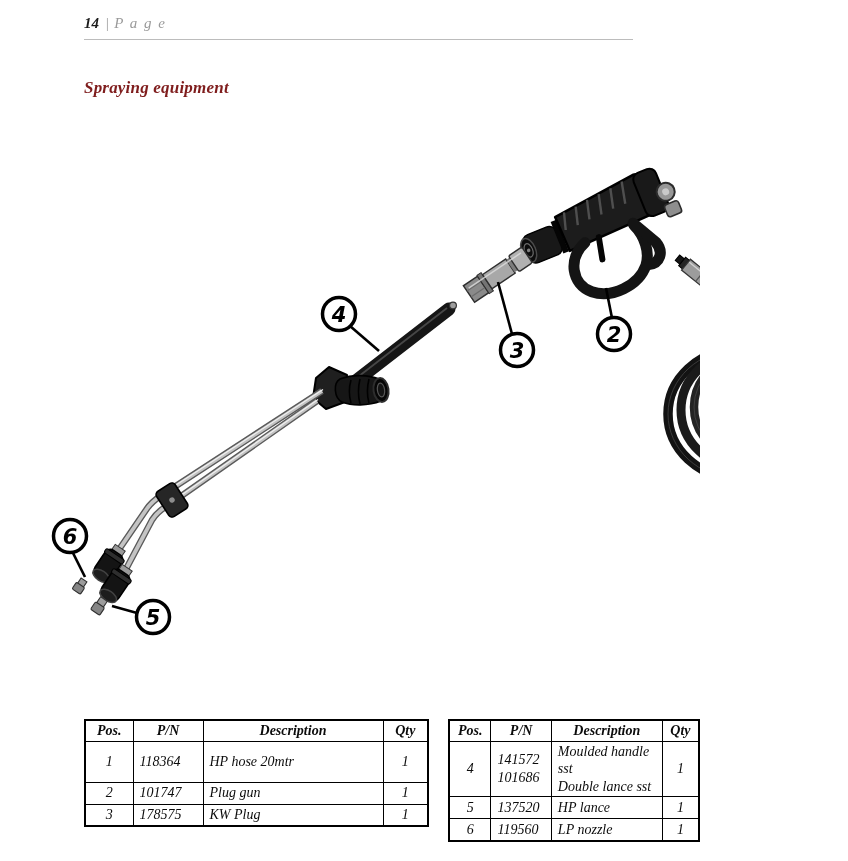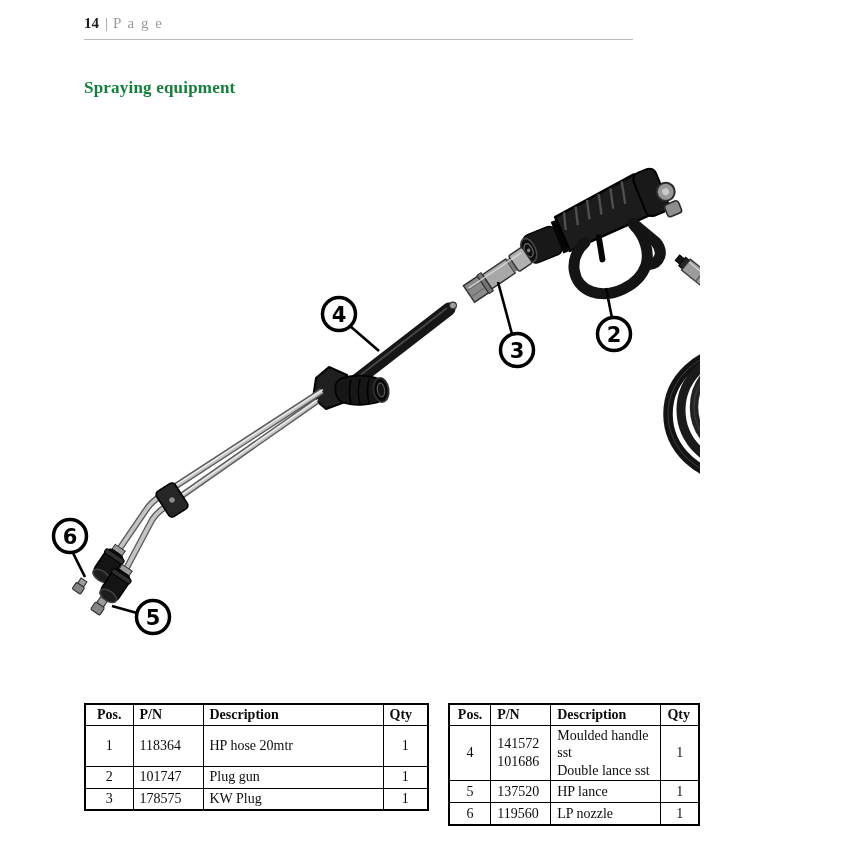--- a/index.html
+++ b/index.html
@@ -1,45 +1,45 @@
 <!DOCTYPE html>
 <html><head>
 <meta charset="utf-8">
 <style>
   html,body{margin:0;padding:0;background:#ffffff;}
   .page{position:relative;width:700px;height:861px;background:#ffffff;overflow:hidden;
-        font-family:"Liberation Serif",serif;color:#1a1a1a;}
+        font-family:"Liberation Serif",serif;color:#1a1a1a;font-style:italic;}
 
   
   .page-header{position:absolute;left:84px;right:67px;top:14px;
                border-bottom:1.5px solid #bcbcbc;padding-bottom:7px;
                font-size:15px;line-height:1.2;}
   .page-header .num{font-weight:bold;color:#1c1c1c;}
   .page-header .mut{color:#9a9a9a;}
   .page-header .sep{margin:0 5px 0 6px;}
   .page-header .plabel{letter-spacing:1.5px;}
 
   
   .doc-title{position:absolute;left:84px;top:78px;margin:0;
-             font-size:17px;font-weight:bold;color:#15803d;letter-spacing:0.2px;}
+             font-size:17px;font-weight:bold;color:#7f1d1d;letter-spacing:0.2px;}
 
   
   svg.diagram{position:absolute;left:0;top:0;width:848px;height:861px;display:block;}
   svg.diagram text.co{font-family:"DejaVu Sans",sans-serif;font-weight:bold;font-size:21px;
                       fill:#000;text-anchor:middle;}
 
   
-  .tblwrap{position:absolute;top:703px;}
+  .tblwrap{position:absolute;top:719px;}
   .tblwrap.left{left:84px;}
   .tblwrap.right{left:448px;}
   table.parts{border-collapse:collapse;table-layout:fixed;border:2.5px solid #000;
               font-family:"Liberation Serif",serif;font-size:14px;color:#0c0c0c;}
   table.parts th,table.parts td{border:1px solid #000;padding:1px 6px;vertical-align:middle;
               overflow:hidden;white-space:pre-line;line-height:1.25;}
-  table.parts th{font-weight:bold;text-align:left;}
+  table.parts th{font-weight:bold;text-align:center;}
   table.parts .c{text-align:center;}
   table.parts thead tr{height:21px;}
   table.parts tbody tr{height:22px;}
   table.parts tbody tr.tall{height:41px;}
 </style>
 </head>
 <body>
 
 <div class="page">
 

